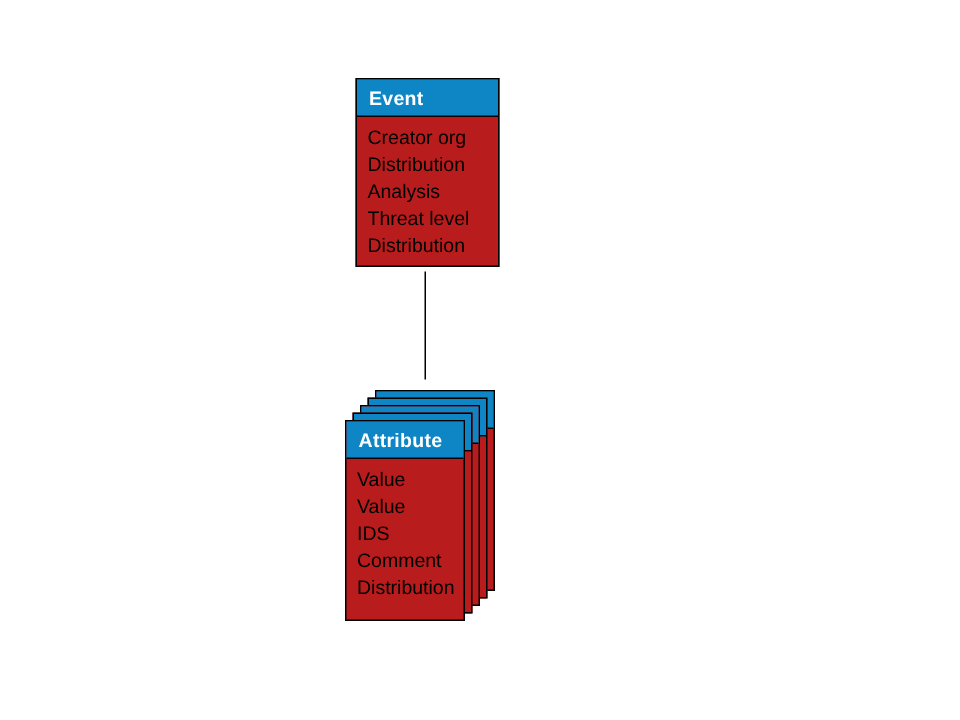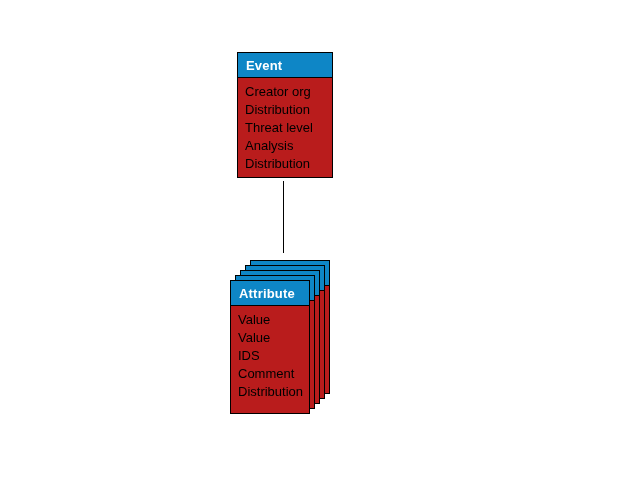--- a/index.html
+++ b/index.html
@@ -79,22 +79,22 @@
 
 <div class="canvas">
 
   <div class="entity-card event-box">
     <div class="entity-header">
       <span class="entity-title">Event</span>
     </div>
     <div class="entity-body">
       <div class="entity-field">Creator org</div>
       <div class="entity-field">Distribution</div>
+      <div class="entity-field">Analysis</div>
       <div class="entity-field">Threat level</div>
-      <div class="entity-field">Analysis</div>
       <div class="entity-field">Distribution</div>
     </div>
   </div>
 
   <div class="connector"></div>
 
   <div class="entity-card attr-card attr-back4">
     <div class="entity-header"></div>
   </div>
   <div class="entity-card attr-card attr-back3">

